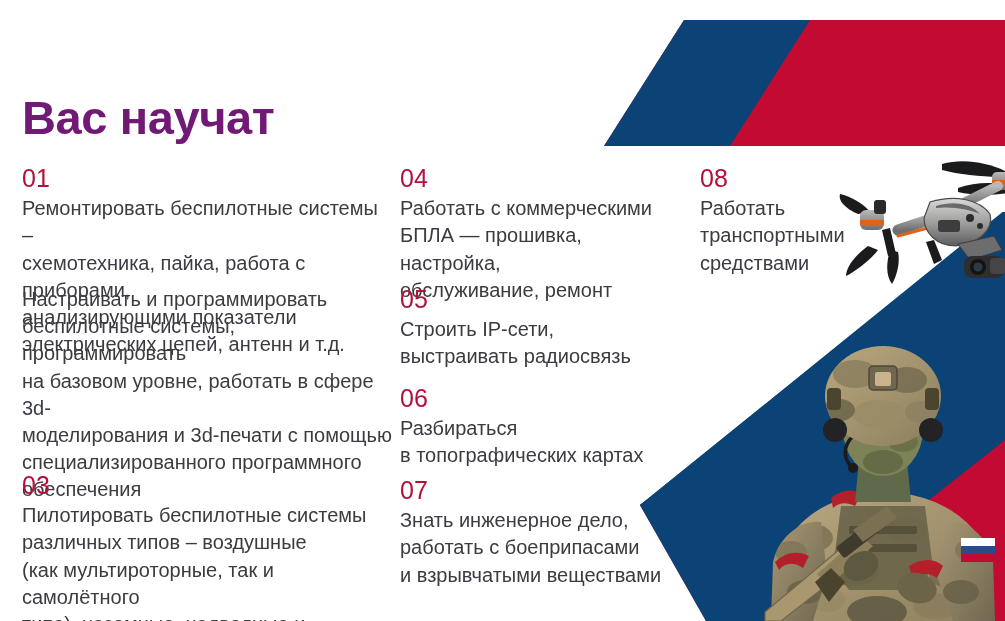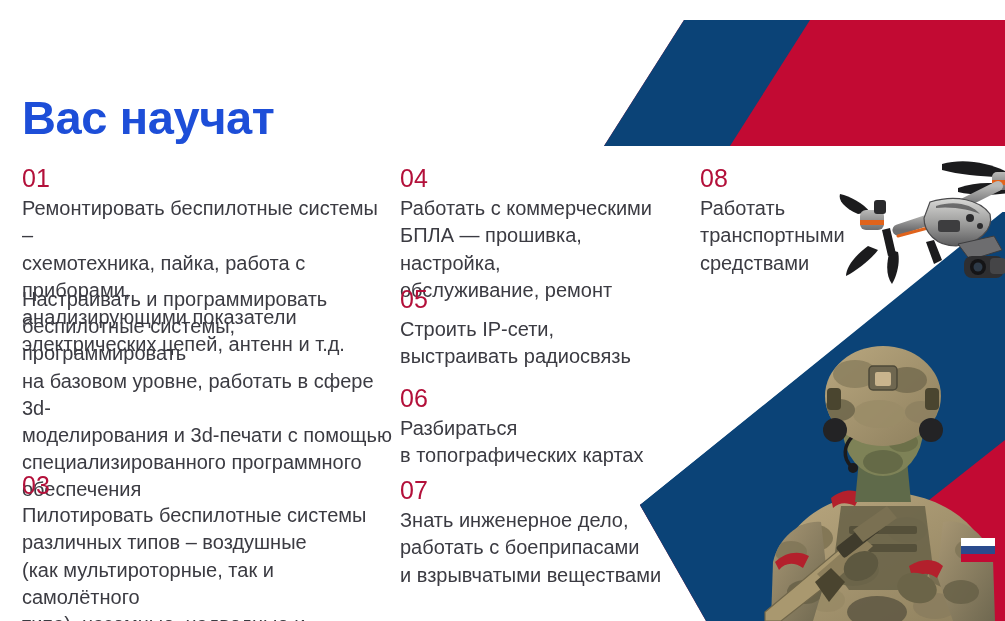--- a/index.html
+++ b/index.html
@@ -29,21 +29,21 @@
   }
 
   
   .title {
     position: absolute;
     left: 22px;
     top: 61px;
     font-size: 47px;
     font-weight: 700;
     letter-spacing: -0.4px;
-    color: #1d4ed8;
+    color: #701a75;
     line-height: 1.1;
     white-space: nowrap;
   }
 
   
   .col {
     position: absolute;
     top: 165px;
   }
   .col-1 { left: 22px;  width: 372px; }

